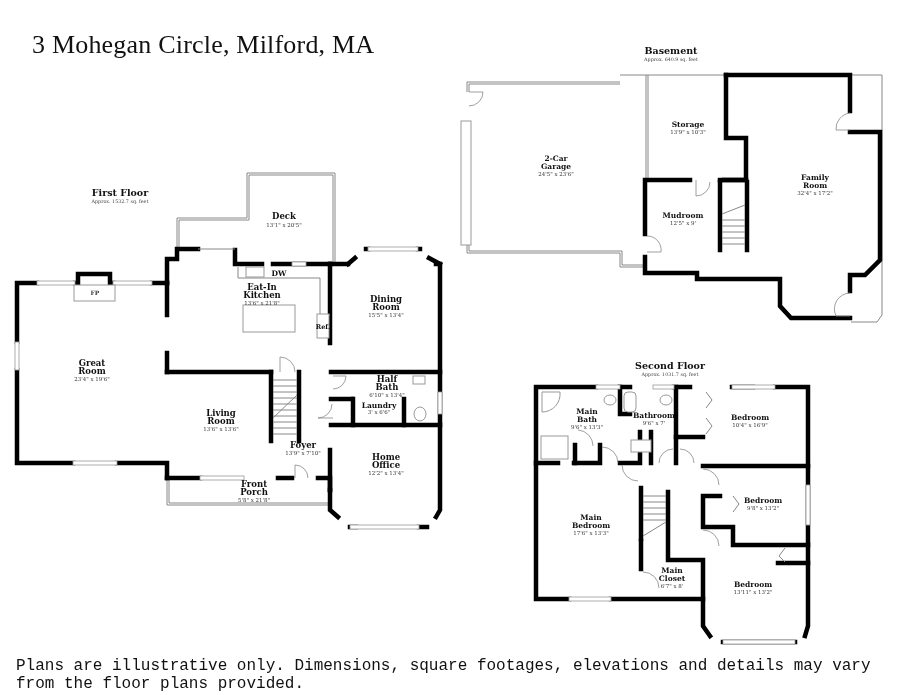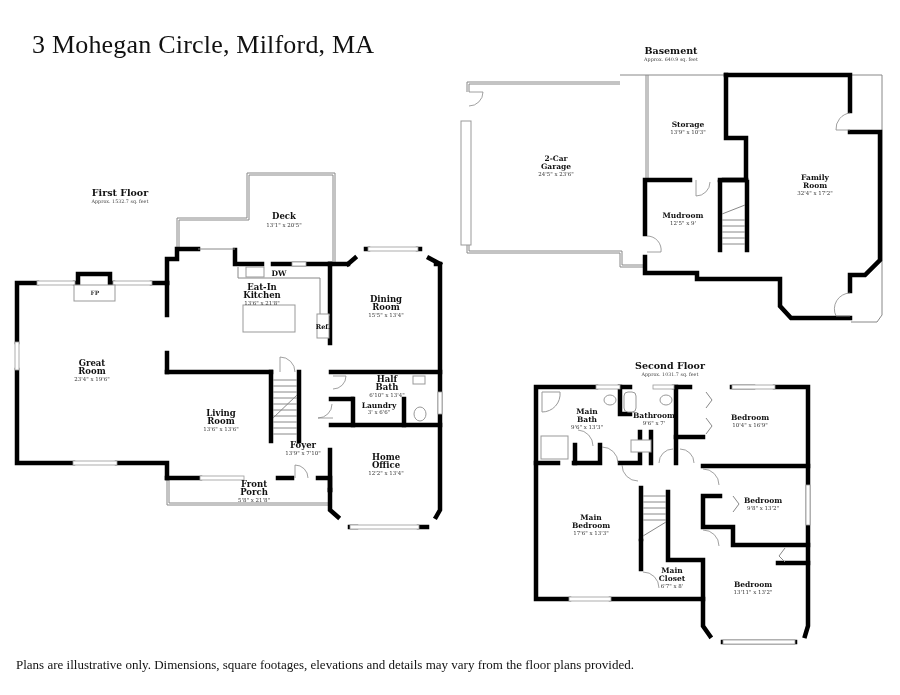--- a/index.html
+++ b/index.html
@@ -1,18 +1,18 @@
 <!DOCTYPE html>
 <html><head>
 <meta charset="utf-8">
 <style>
   html, body { margin:0; padding:0; background:#ffffff; }
   body { width:900px; height:695px; position:relative; overflow:hidden; font-family:"DejaVu Serif", serif; color:#111; }
   .title { position:absolute; left:32px; top:18px; font-family:"Liberation Serif", serif; font-size:26px; color:#111; letter-spacing:0.2px;margin-top:12px; }
-  .disclaimer { position:absolute; left:16px; top:657px; font-family:Liberation Serif, serif; font-size:13px; color:#111; }
+  .disclaimer { position:absolute; left:16px; top:657px; font-family:Liberation Mono, monospace; font-size:16px; color:#111; }
   svg { position:absolute; left:0; top:0; }
   .wall { fill:none; stroke:#000; stroke-width:4.5; stroke-linejoin:miter; stroke-linecap:square; }
   .thin { fill:none; stroke:#888; stroke-width:1; }
   .thin2 { fill:#fff; stroke:#999; stroke-width:1; }
   .win { fill:#fff; stroke:#999; stroke-width:0.8; }
   .door { fill:none; stroke:#888; stroke-width:0.8; }
   .rname { font-family:"DejaVu Serif", serif; font-weight:bold; font-size:8.5px; fill:#111; text-anchor:middle; }
   .rdim { font-family:"DejaVu Serif", serif; font-size:5.5px; fill:#333; text-anchor:middle; }
   .fname { font-family:"DejaVu Serif", serif; font-weight:bold; font-size:9.5px; fill:#111; text-anchor:middle; }
   .fsub { font-family:"DejaVu Serif", serif; font-size:4.8px; fill:#444; text-anchor:middle; }

